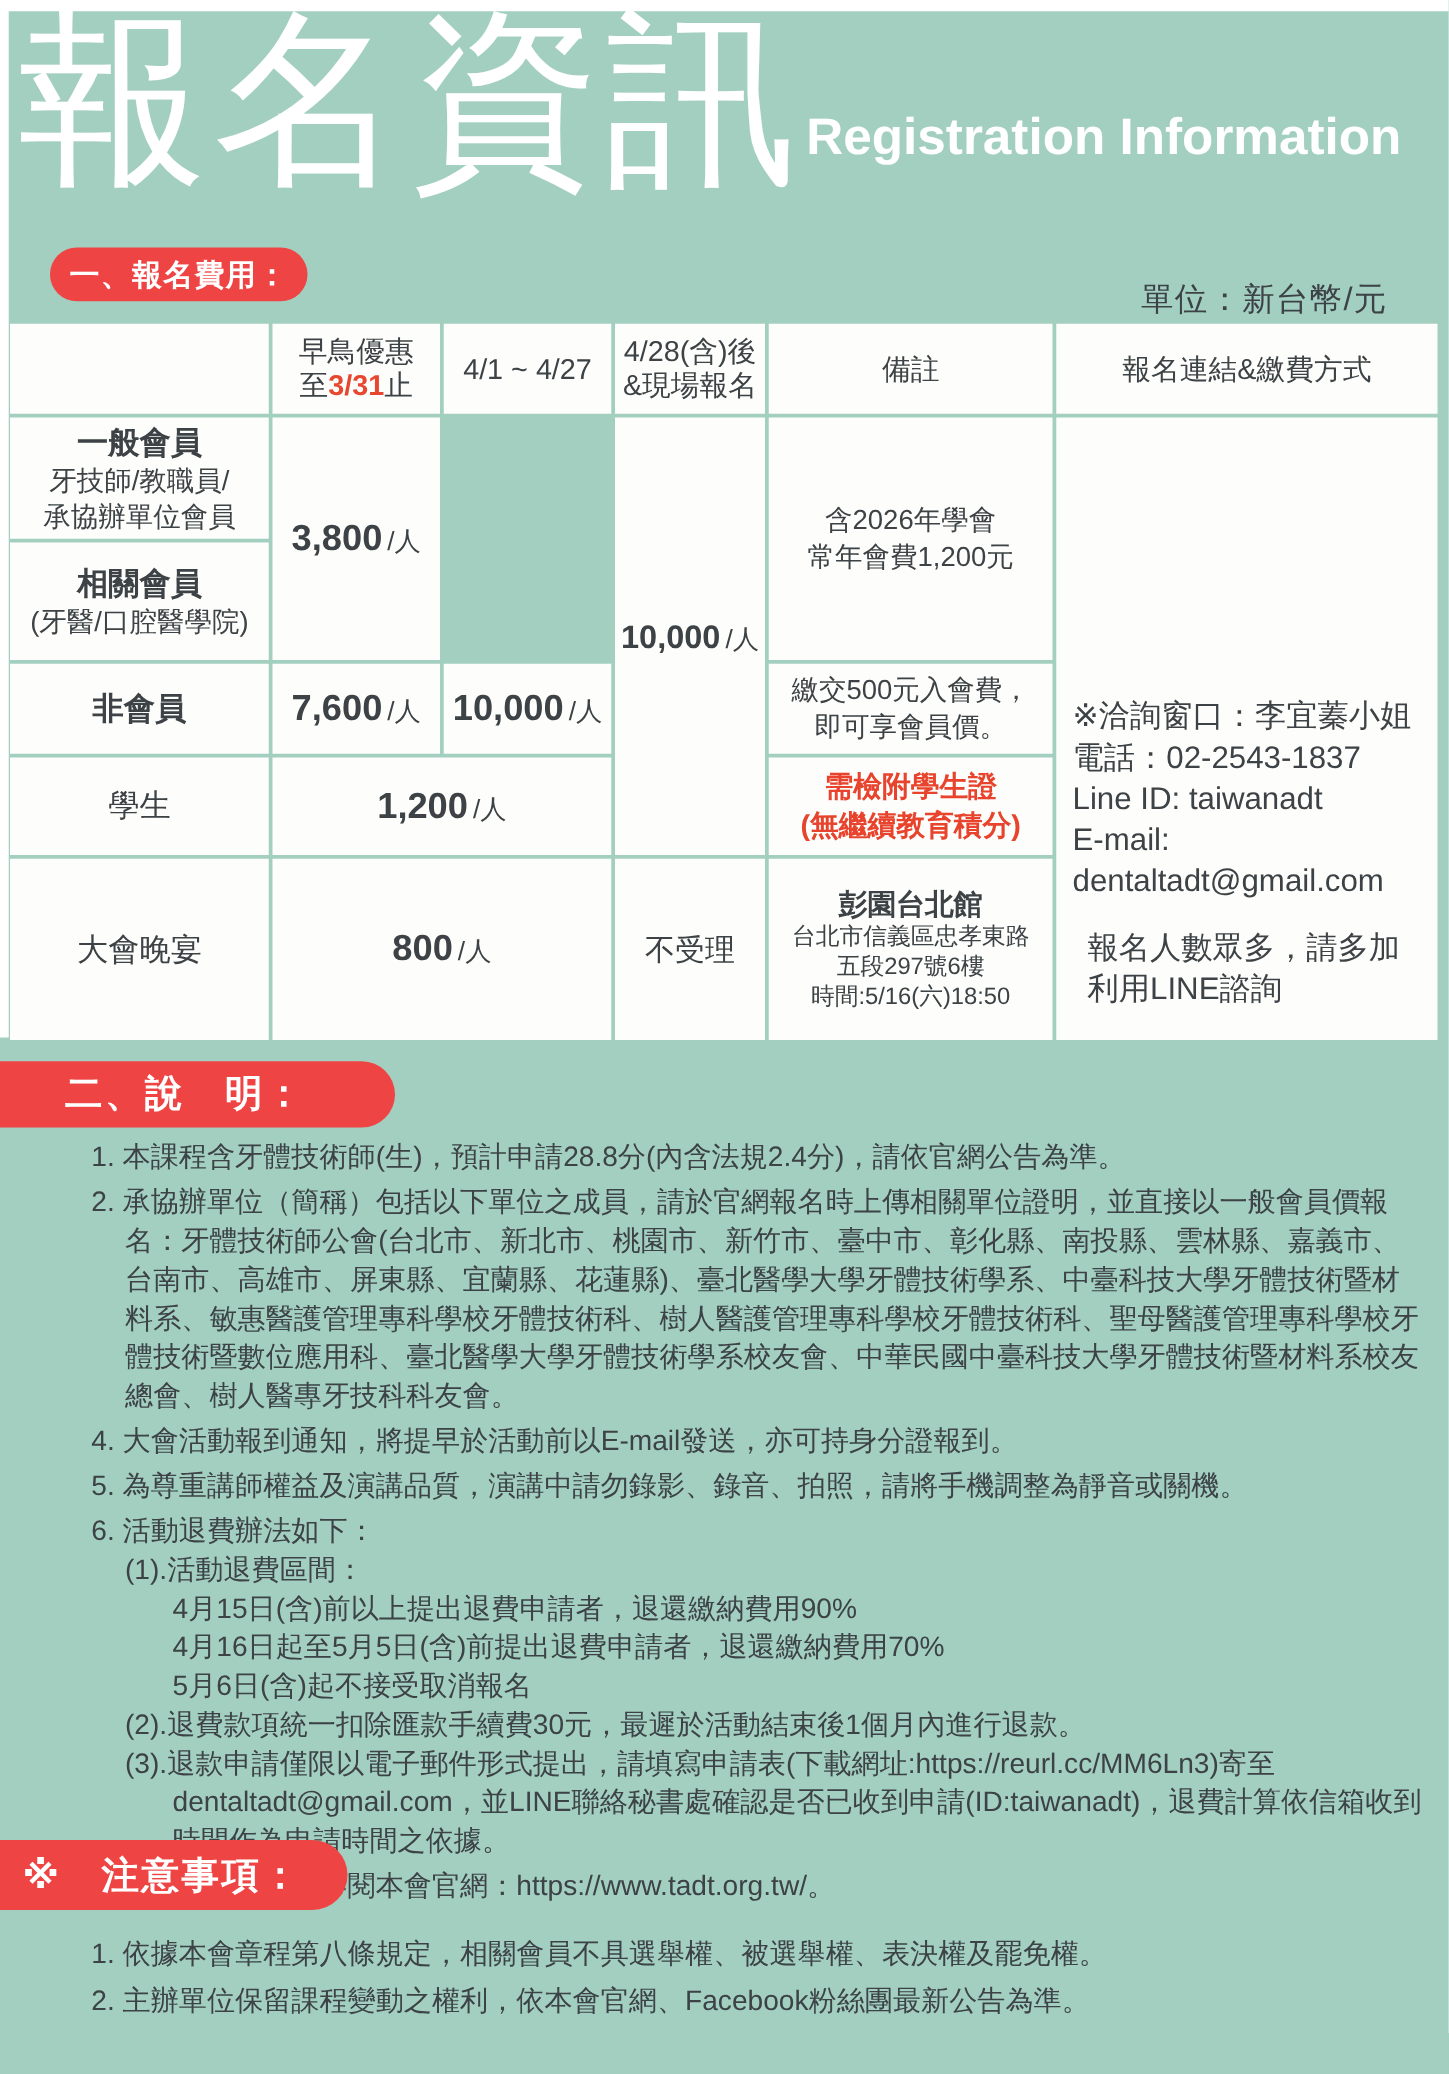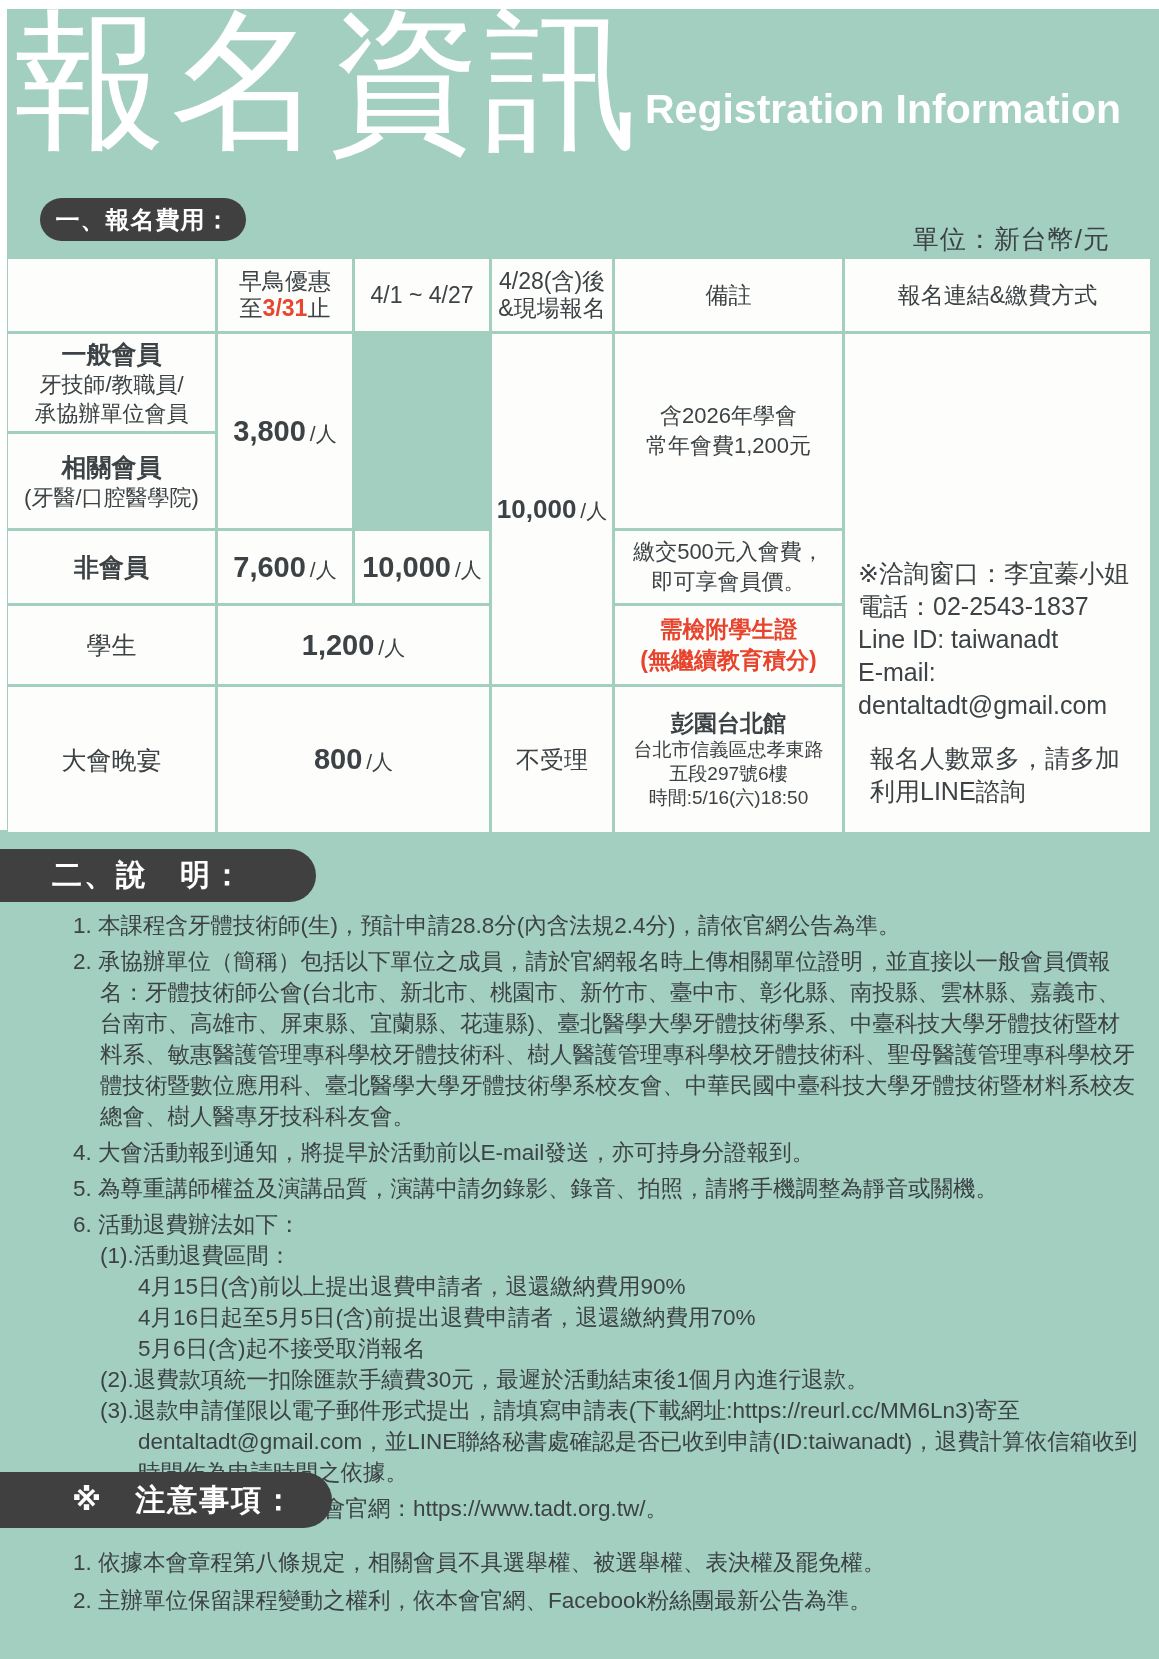--- a/index.html
+++ b/index.html
@@ -18,21 +18,21 @@
   .title-zh{
     left:14px;top:0px;color:#ffffff;
     font-size:152px;line-height:1.06;font-weight:300;letter-spacing:5px;
     white-space:nowrap;
   }
   .title-en{
     left:645px;top:86px;color:#ffffff;
     font-size:41px;font-weight:700;letter-spacing:0px;white-space:nowrap;
   }
   .badge{
-    background:#404040;color:#ffffff;font-weight:700;
+    background:#ef4444;color:#ffffff;font-weight:700;
     display:flex;align-items:center;white-space:pre;
   }
   .badge-1{
     left:40px;top:198px;width:206px;height:43px;border-radius:22px;
     justify-content:center;font-size:24px;letter-spacing:1px;
   }
   .unit-note{
     right:49px;top:222px;font-size:26px;letter-spacing:1px;white-space:nowrap;
   }
 
@@ -70,21 +70,21 @@
   .contact-block{font-size:25px;line-height:33px;}
   .contact-tip{font-size:25px;line-height:33px;margin-top:20px;padding-left:12px;}
 
   
   .badge-2{
     left:0;top:849px;width:264px;height:53px;border-radius:0 27px 27px 0;
     font-size:30px;padding-left:52px;letter-spacing:2px;
   }
   .badge-3{
     left:0;top:1472px;width:260px;height:56px;border-radius:0 28px 28px 0;
-    font-size:30px;padding-left:72px;letter-spacing:2px;
+    font-size:30px;padding-left:18px;letter-spacing:2px;
   }
   .listblock{font-size:22.5px;line-height:31px;color:#3c4245;}
   .list-explain{left:73px;top:910px;width:1068px;}
   .list-notice{left:73px;top:1540px;width:1060px;}
   .li{margin:0;}
   .l0{padding-left:27px;text-indent:-27px;margin-top:5px;}
   .l0:first-child{margin-top:0;}
   .l1{margin-left:27px;padding-left:38px;text-indent:-38px;}
   .l2{margin-left:65px;}
   .list-notice .l0{margin-top:7px;}

